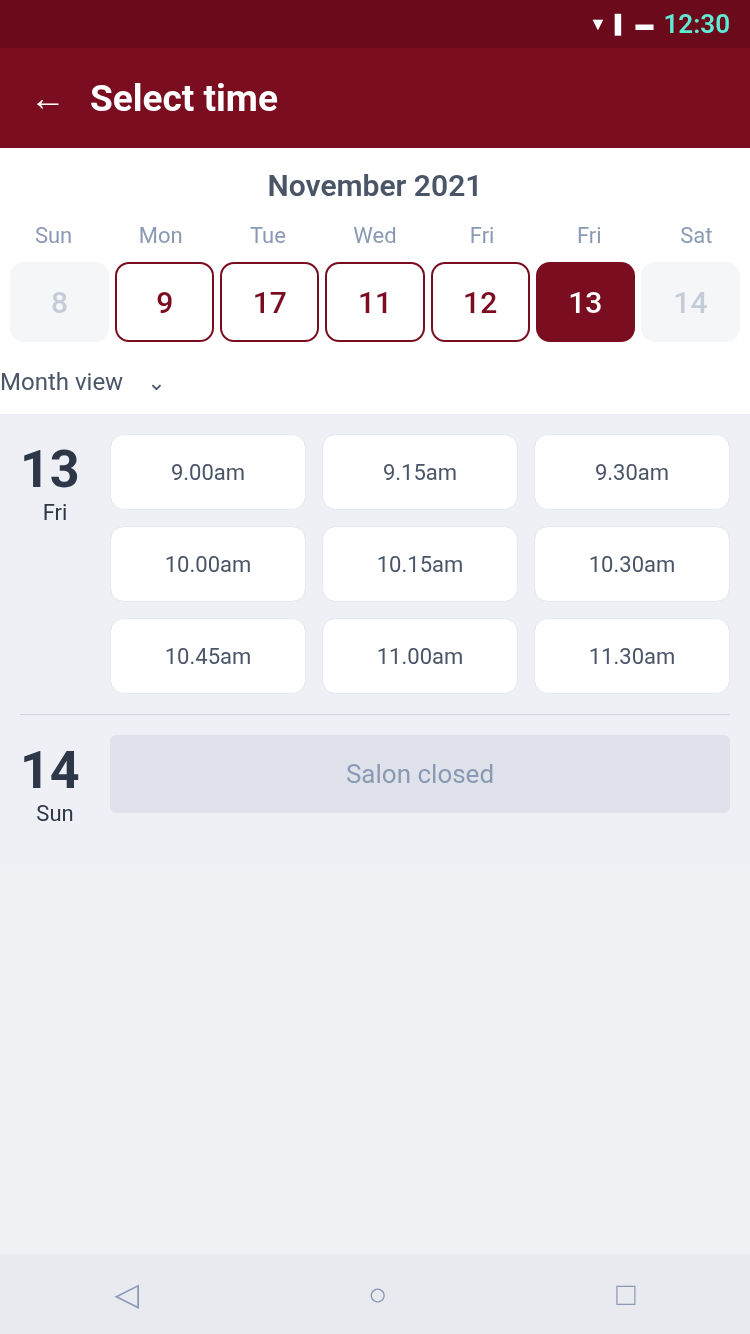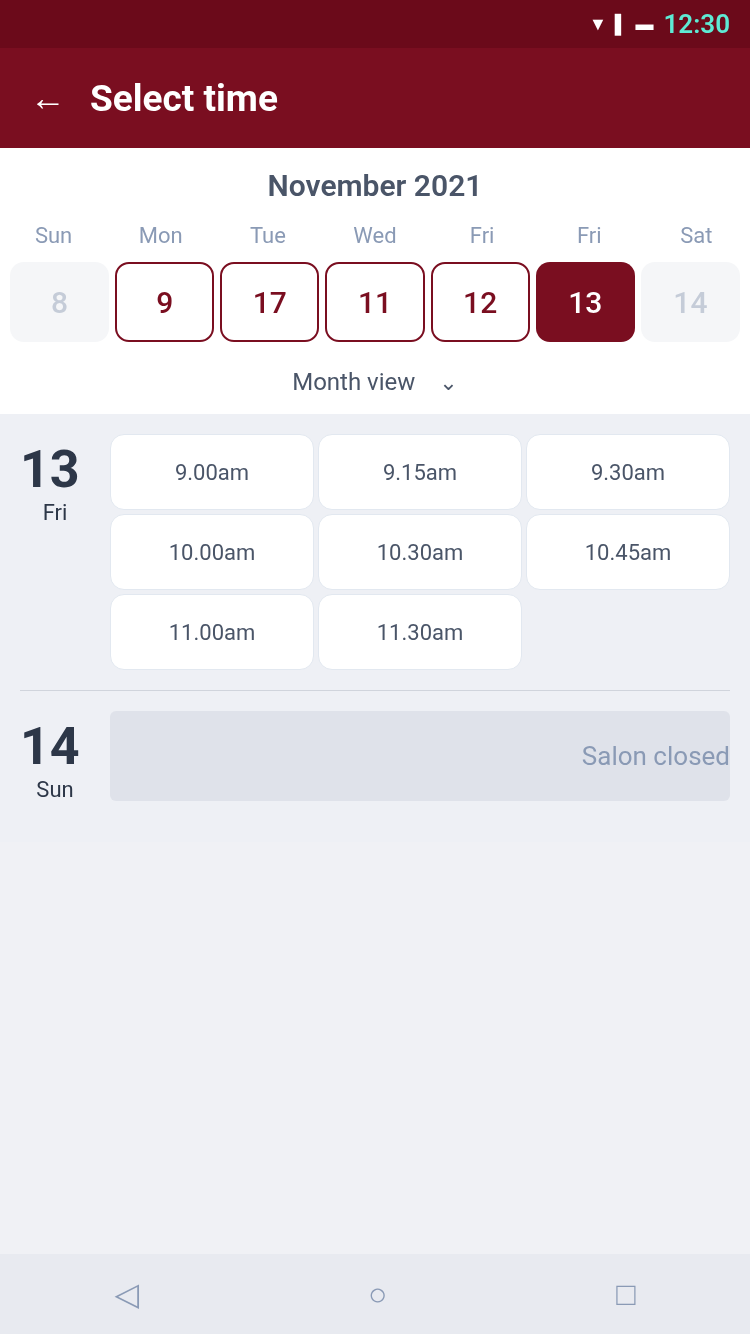--- a/index.html
+++ b/index.html
@@ -111,21 +111,20 @@
     .day-cell.selected {
       background: #7a0e20;
       color: white;
       border: none;
     }
 
     
     .month-view-toggle {
       display: flex;
       align-items: center;
-      justify-content: center;
       gap: 24px;
       padding: 12px 0 18px 0;
       cursor: pointer;
     }
     .month-view-label {
       font-size: 24px;
       color: #4a5568;
     }
     .chevron-down {
       font-size: 22px;
@@ -155,21 +154,21 @@
     .day-name {
       font-size: 22px;
       color: #2d3748;
       text-align: center;
       margin-top: 4px;
     }
     .time-grid {
       flex: 1;
       display: grid;
       grid-template-columns: repeat(3, 1fr);
-      gap: 4px;
+      gap: 16px;
     }
     .time-slot {
       background: white;
       border-radius: 14px;
       height: 76px;
       display: flex;
       align-items: center;
       justify-content: center;
       font-size: 22px;
       color: #4a5568;
@@ -187,24 +186,24 @@
     
     .closed-section {
       display: flex;
       gap: 20px;
       padding-bottom: 20px;
     }
     .closed-box {
       flex: 1;
       background: #dfe2ea;
       border-radius: 6px;
-      height: 90px;
-      display: flex;
-      align-items: center;
-      justify-content: flex-end;
+      height: 78px;
+      display: flex;
+      align-items: center;
+      justify-content: center;
       font-size: 26px;
       color: #8a9ab5;
     }
 
     
     .bottom-nav {
       position: fixed;
       bottom: 0;
       width: 750px;
       height: 80px;
@@ -270,20 +269,21 @@
   <div class="day-section">
     <div class="day-label">
       <div class="day-number">13</div>
       <div class="day-name">Fri</div>
     </div>
     <div class="time-grid">
       <div class="time-slot">9.00am</div>
       <div class="time-slot">9.15am</div>
       <div class="time-slot">9.30am</div>
       <div class="time-slot">10.00am</div>
+      <div class="time-slot">10.15am</div>
       <div class="time-slot">10.30am</div>
       <div class="time-slot">10.45am</div>
       <div class="time-slot">11.00am</div>
       <div class="time-slot">11.30am</div>
     </div>
   </div>
 
   <div class="section-divider"></div>
 
   <div class="closed-section">

